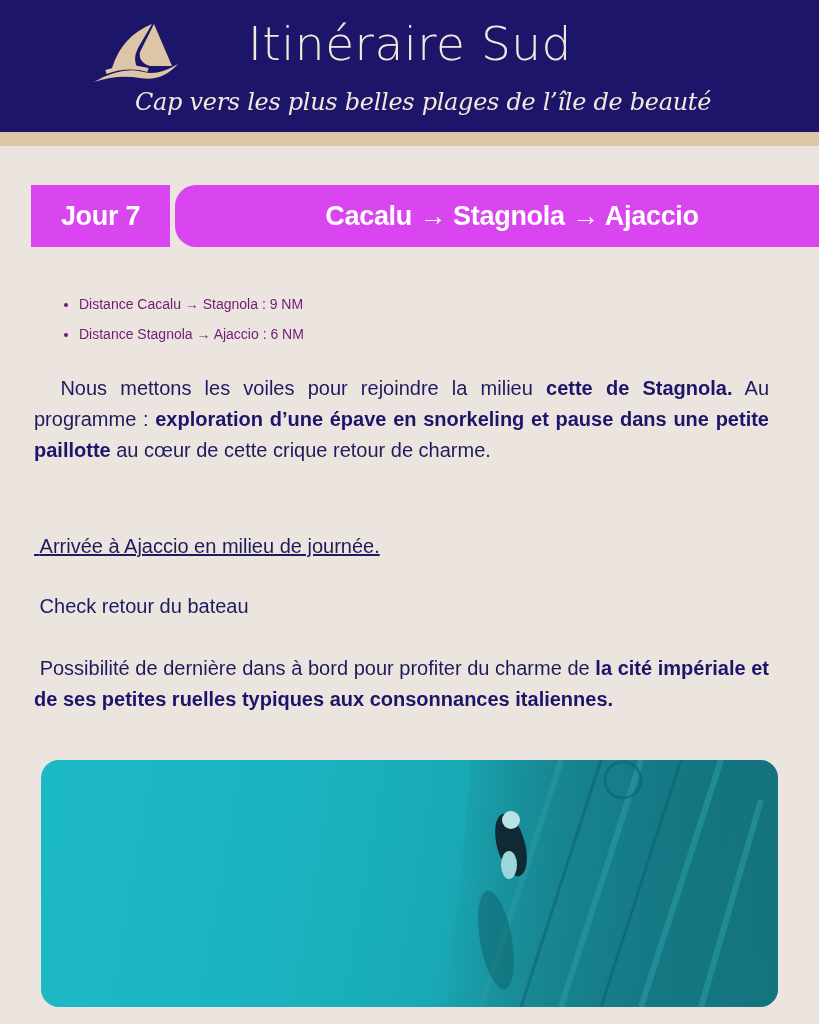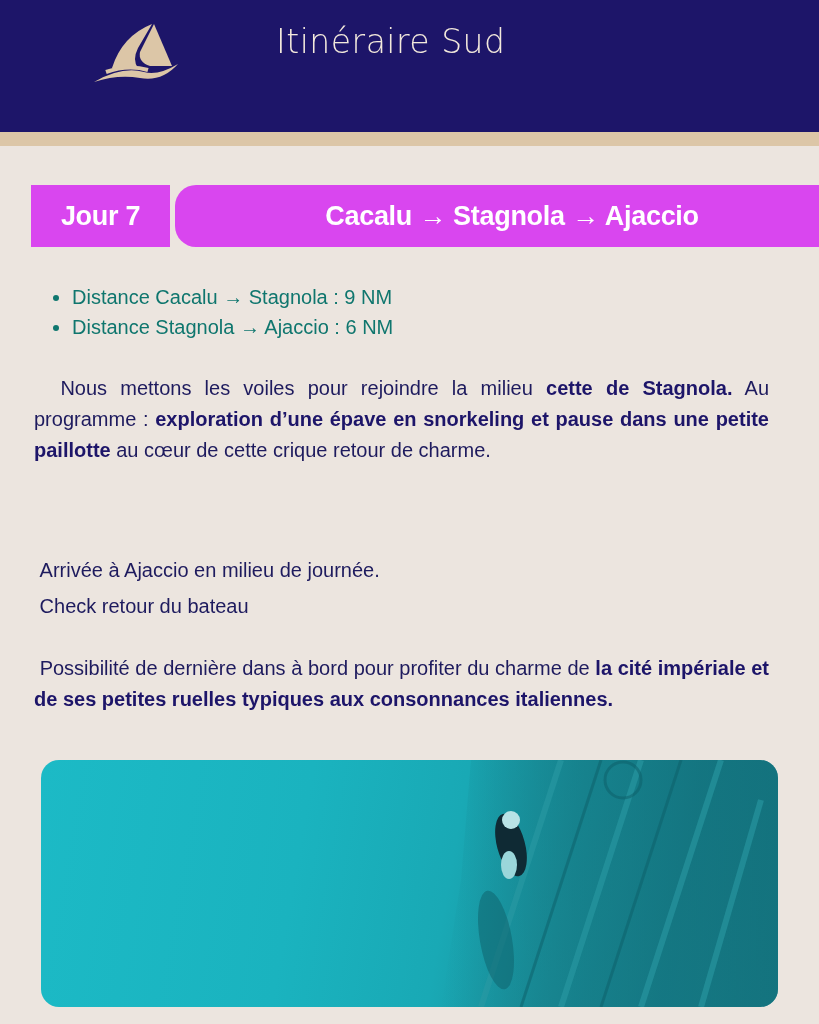--- a/index.html
+++ b/index.html
@@ -13,69 +13,70 @@
     .header {
       position: absolute; left: 0; top: 0; width: 819px; height: 132px;
       background: #1d1569;
     }
     .header-stripe {
       position: absolute; left: 0; top: 132px; width: 819px; height: 14px;
       background: #dcc6a7;
     }
     .logo { position: absolute; left: 92px; top: 22px; width: 90px; height: 64px; }
     .title {
-      position: absolute; left: 248px; top: 22px;
+      position: absolute; left: 248px; top: 16px;
       font-family: "DejaVu Sans", sans-serif; font-weight: 300;
-      font-size: 33px; color: #f3e9dc; letter-spacing: 0.5px; white-space: nowrap; margin-left: 28px;
+      font-size: 47px; color: #f3e9dc; letter-spacing: 0.5px; white-space: nowrap;
     }
     .subtitle {
       position: absolute; left: 135px; top: 88px;
       font-family: "DejaVu Serif", serif; font-style: italic;
       font-size: 24px; color: #f3e9dc; white-space: nowrap; letter-spacing: -0.3px;
     }
     .day-box {
       position: absolute; top: 185px; height: 62px; background: #d946ef;
       color: #fff; font-weight: bold; font-size: 27px;
       display: flex; align-items: center; justify-content: center;
       font-family: "Liberation Sans", sans-serif; letter-spacing: -0.3px;
     }
     .day-num { left: 31px; width: 139px; }
     .day-route { left: 175px; width: 674px; border-radius: 21px; }
     .distances {
-      position: absolute; left: 50px; top: 282px; margin: 0; padding-left: 22px;
-      font-size: 20px; line-height: 30px; color: #0f766e;
+      position: absolute; left: 50px; top: 282px; margin: 7px; padding-left: 22px;
+      font-size: 14px; line-height: 30px; color: #701a75;
     }
     .distances li { padding-left: 0; }
     .para {
       position: absolute; left: 34px; width: 735px; margin: 0;
       font-size: 20px; line-height: 31px; text-align: justify; color: #1e1b5e;
     }
     .para b { font-weight: bold; color: #1d1569; }
     .p1 { top: 373px; }
-    .p2 { top: 555px; }
+    .p2 { top: 531px; text-decoration: underline; }
     .p3 { top: 591px; }
     .p4 { top: 653px; }
     .photo {
       position: absolute; left: 41px; top: 760px; width: 737px; height: 247px;
       border-radius: 18px; overflow: hidden;
       background: linear-gradient(100deg, #1cbac6 0%, #1ab3bf 35%, #19a9b5 55%, #1b8f9a 70%, #1a7e8a 85%, #1f8792 100%);
     }
     .photo svg { position: absolute; left: 0; top: 0; }
   </style>
 </head>
 <body>
 
 <div class="header">
   <svg class="logo" viewBox="0 0 90 64" width="90" height="64">
     <path d="M62 2 L48 30 Q46 40 58 44 L80 44 Z" fill="#dcc6a7"></path>
     <path d="M60 2 Q30 14 20 46 L46 46 Q40 38 46 26 Z" fill="#dcc6a7"></path>
     <path d="M2 60 Q30 44 52 50 Q66 54 86 42 Q70 60 48 56 Q26 52 2 60 Z" fill="#dcc6a7"></path>
     <path d="M14 50 Q36 42 56 48" stroke="#dcc6a7" stroke-width="4" fill="none"></path>
   </svg>
   <div class="title">Itinéraire Sud</div>
+  <div class="subtitle">Cap vers les plus belles plages de l’île de beauté</div>
 </div>
 <div class="header-stripe"></div>
 
 <div class="day-box day-num">Jour 7</div>
 <div class="day-box day-route">Cacalu → Stagnola → Ajaccio</div>
 
 <ul class="distances">
   <li>Distance Cacalu → Stagnola  : 9 NM</li>
   <li>Distance Stagnola → Ajaccio : 6 NM</li>
 </ul>

